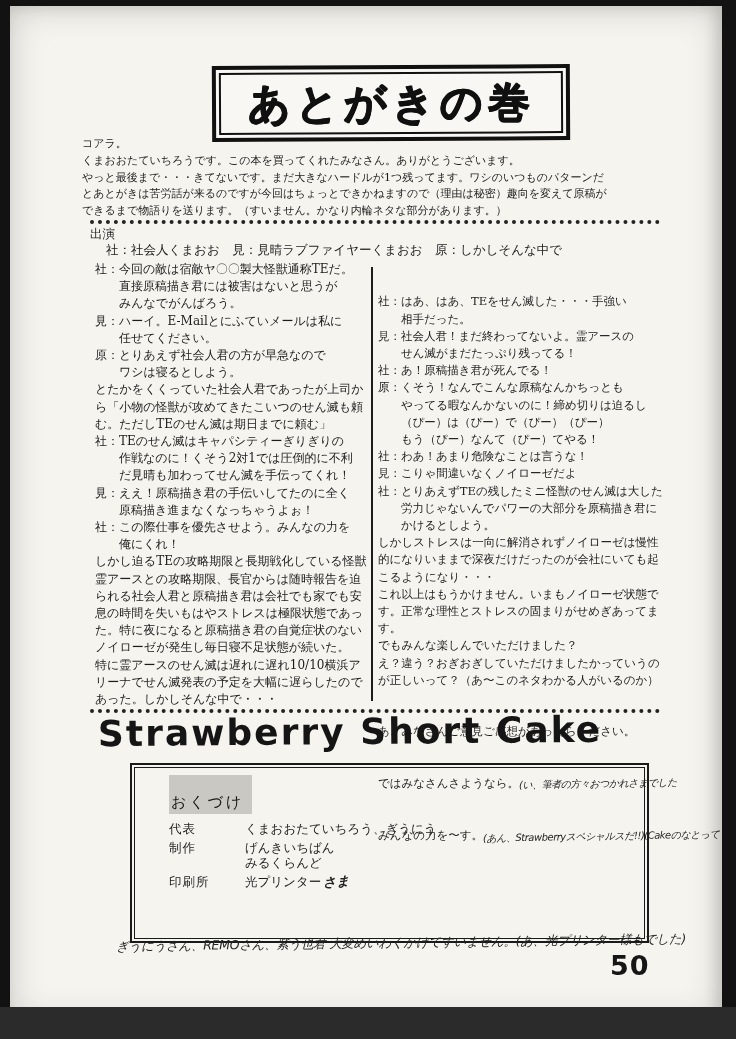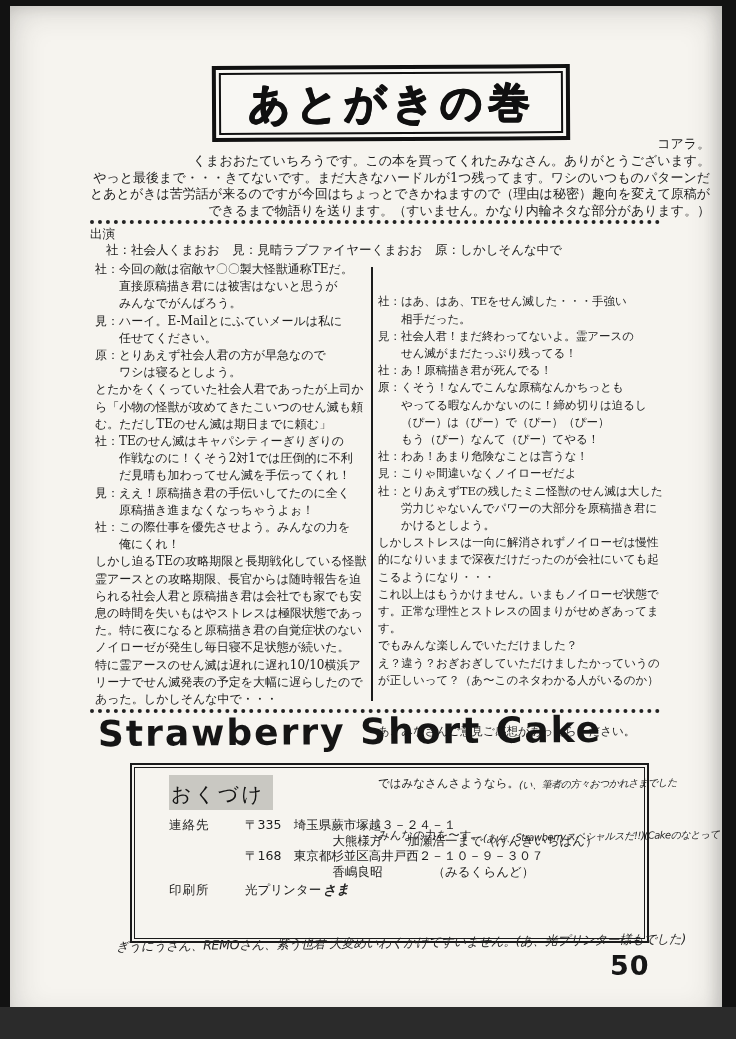--- a/index.html
+++ b/index.html
@@ -25,21 +25,21 @@
     position:absolute; left:3px; top:3px; right:3px; bottom:3px;
     border:2px solid #111; display:flex; align-items:center; justify-content:center;
   }
   .title-text {
     font-size:42px; font-weight:900; letter-spacing:5px; color:#101010;
     text-shadow:1px 0 #101010, 0 1px #101010, 1px 1px #101010;
     white-space:nowrap;
   }
 
   .pre { white-space:pre; }
-  .intro { left:80px; top:130px; font-size:13px; line-height:16.8px;text-align:right; }
+  .intro { left:72px; top:130px; font-size:11px; line-height:16.8px; }
 
   .dotted { height:0; border-top:4px dotted #232323; }
   .dotted-1 { left:80px; top:214px; width:570px; }
   .dotted-2 { left:80px; top:703px; width:570px; }
 
   .cast-heading { left:80px; top:220px; font-size:12.5px; }
   .cast-line { left:96px; top:236px; font-size:12.5px; }
 
   .columns { left:85px; top:253px; width:570px; height:450px; }
   .col-left {
@@ -71,21 +71,21 @@
     left:120px; top:757px; width:515px; height:176px;
     border:2px solid #1a1a1a;
   }
   .colophon-inner {
     position:absolute; left:2px; top:2px; right:2px; bottom:2px;
     border:1px solid #1a1a1a; padding:7px 0 0 34px; box-sizing:border-box;
     font-family:"DejaVu Sans","Liberation Sans",sans-serif;
   }
   .colophon-header {
     display:inline-block; background:#c9c8c2; color:#121212;
-    font-size:20px; letter-spacing:3px; padding:6px 8px 2px 2px;
+    font-size:15px; letter-spacing:3px; padding:18px 8px 2px 2px;
   }
   .colophon-rows { margin-top:7px; }
   .colophon-row { display:flex; margin-bottom:3px; font-size:12.5px; line-height:15.5px; }
   .colophon-label { width:76px; flex:0 0 76px; letter-spacing:1px; }
   .colophon-value { white-space:pre; }
   .printer-hand { font-size:13px; font-weight:bold; transform:rotate(-4deg); display:inline-block; margin-left:2px; }
 
   .hand-bottom {
     left:106px; top:929px; width:545px; font-size:12.5px;
     transform:rotate(-0.8deg); white-space:nowrap; letter-spacing:-0.3px;
@@ -178,25 +178,27 @@
 
     <div class="abs dotted dotted-2"></div>
 
     <div class="abs logo">Strawberry Short Cake</div>
 
     <div class="abs colophon">
       <div class="colophon-inner">
         <span class="colophon-header">おくづけ</span>
         <div class="colophon-rows">
           <div class="colophon-row">
-            <span class="colophon-label">連絡先</span>
-            <span class="colophon-value">〒335　埼玉県蕨市塚越３－２４－１
-　　　　　　　大熊様方　　加瀬浩一まで（げんきいちばん）
-〒168　東京都杉並区高井戸西２－１０－９－３０７
-　　　　　　　香嶋良昭　　　　（みるくらんど）</span>
+            <span class="colophon-label">代表</span>
+            <span class="colophon-value">くまおおたていちろう、ぎうにう</span>
+          </div>
+          <div class="colophon-row">
+            <span class="colophon-label">制作</span>
+            <span class="colophon-value">げんきいちばん
+みるくらんど</span>
           </div>
           <div class="colophon-row">
             <span class="colophon-label">印刷所</span>
             <span class="colophon-value">光プリンター</span>
             <span class="hand printer-hand">さま</span>
           </div>
         </div>
       </div>
     </div>
 

